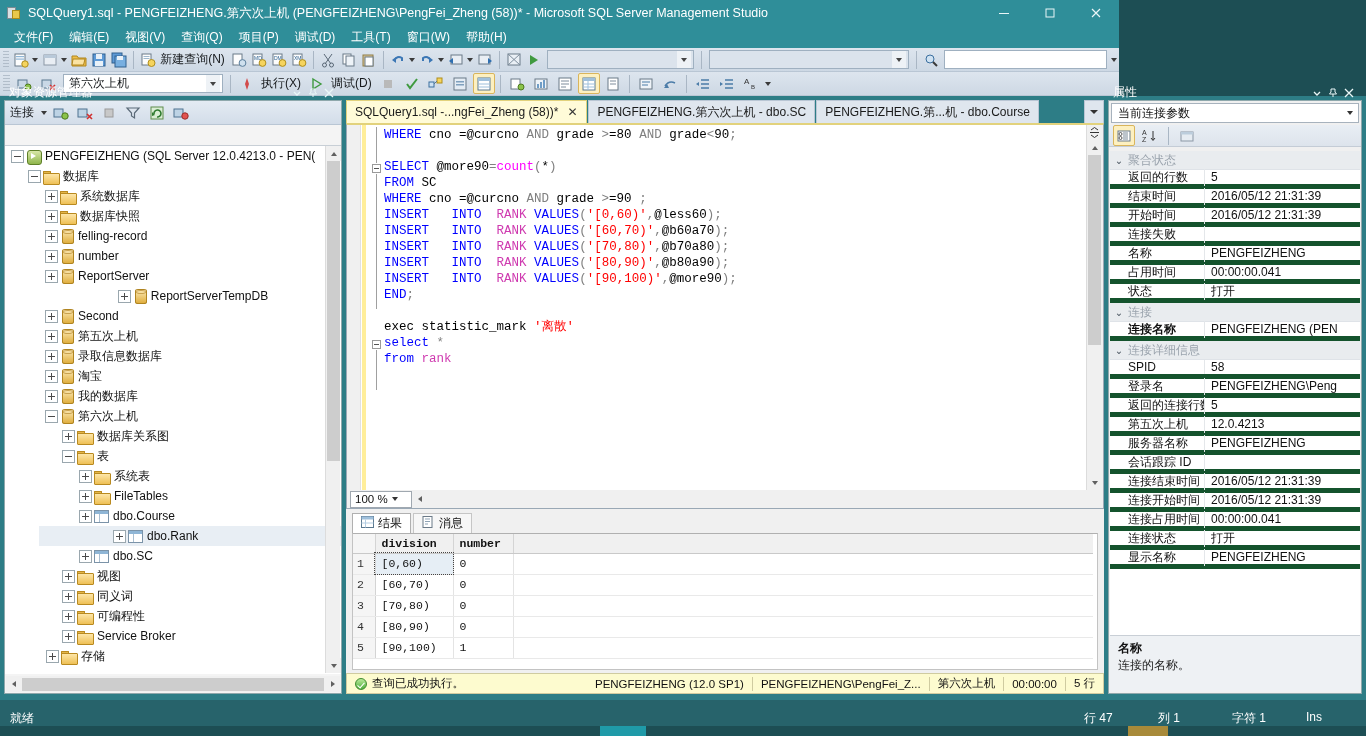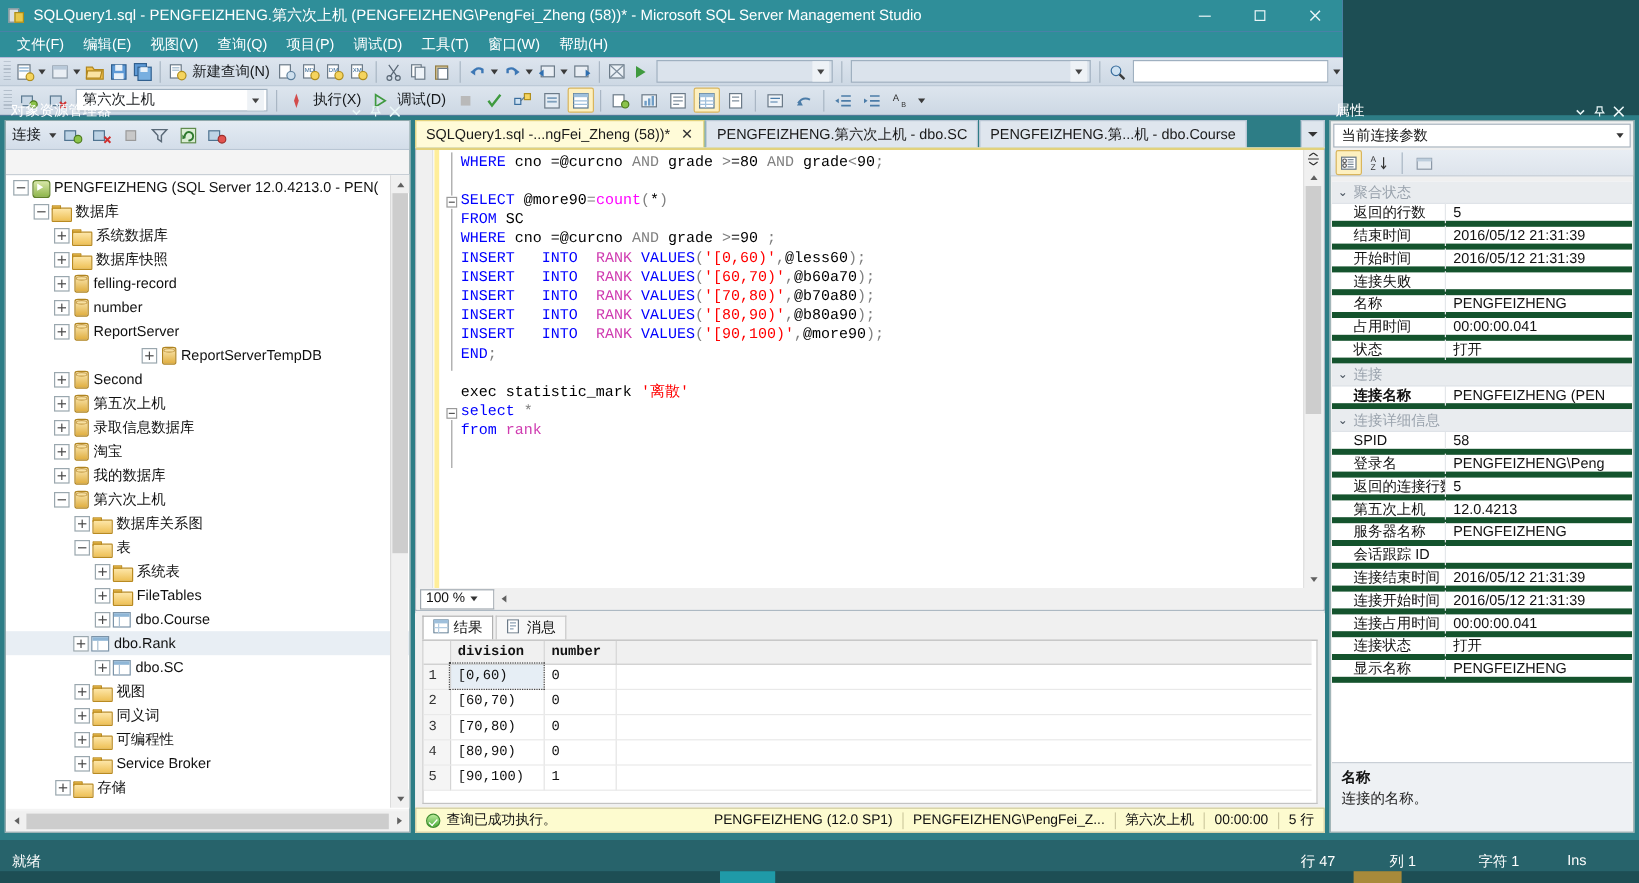--- a/index.html
+++ b/index.html
@@ -775,21 +775,21 @@
           <div class="tree-row" style="padding-left: 74px;">
             <span class="exp plus"></span>
             <span class="ic-folder"></span>
             <span>FileTables</span>
           </div>
           <div class="tree-row" style="padding-left: 74px;">
             <span class="exp plus"></span>
             <span class="ic-table"></span>
             <span>dbo.Course</span>
           </div>
-          <div class="tree-row sel" style="padding-left: 56px;">
+          <div class="tree-row sel" style="padding-left: 74px; margin-left: 34px;">
             <span class="exp plus"></span>
             <span class="ic-table"></span>
             <span>dbo.Rank</span>
           </div>
           <div class="tree-row" style="padding-left: 74px;">
             <span class="exp plus"></span>
             <span class="ic-table"></span>
             <span>dbo.SC</span>
           </div>
           <div class="tree-row" style="padding-left: 57px;">

